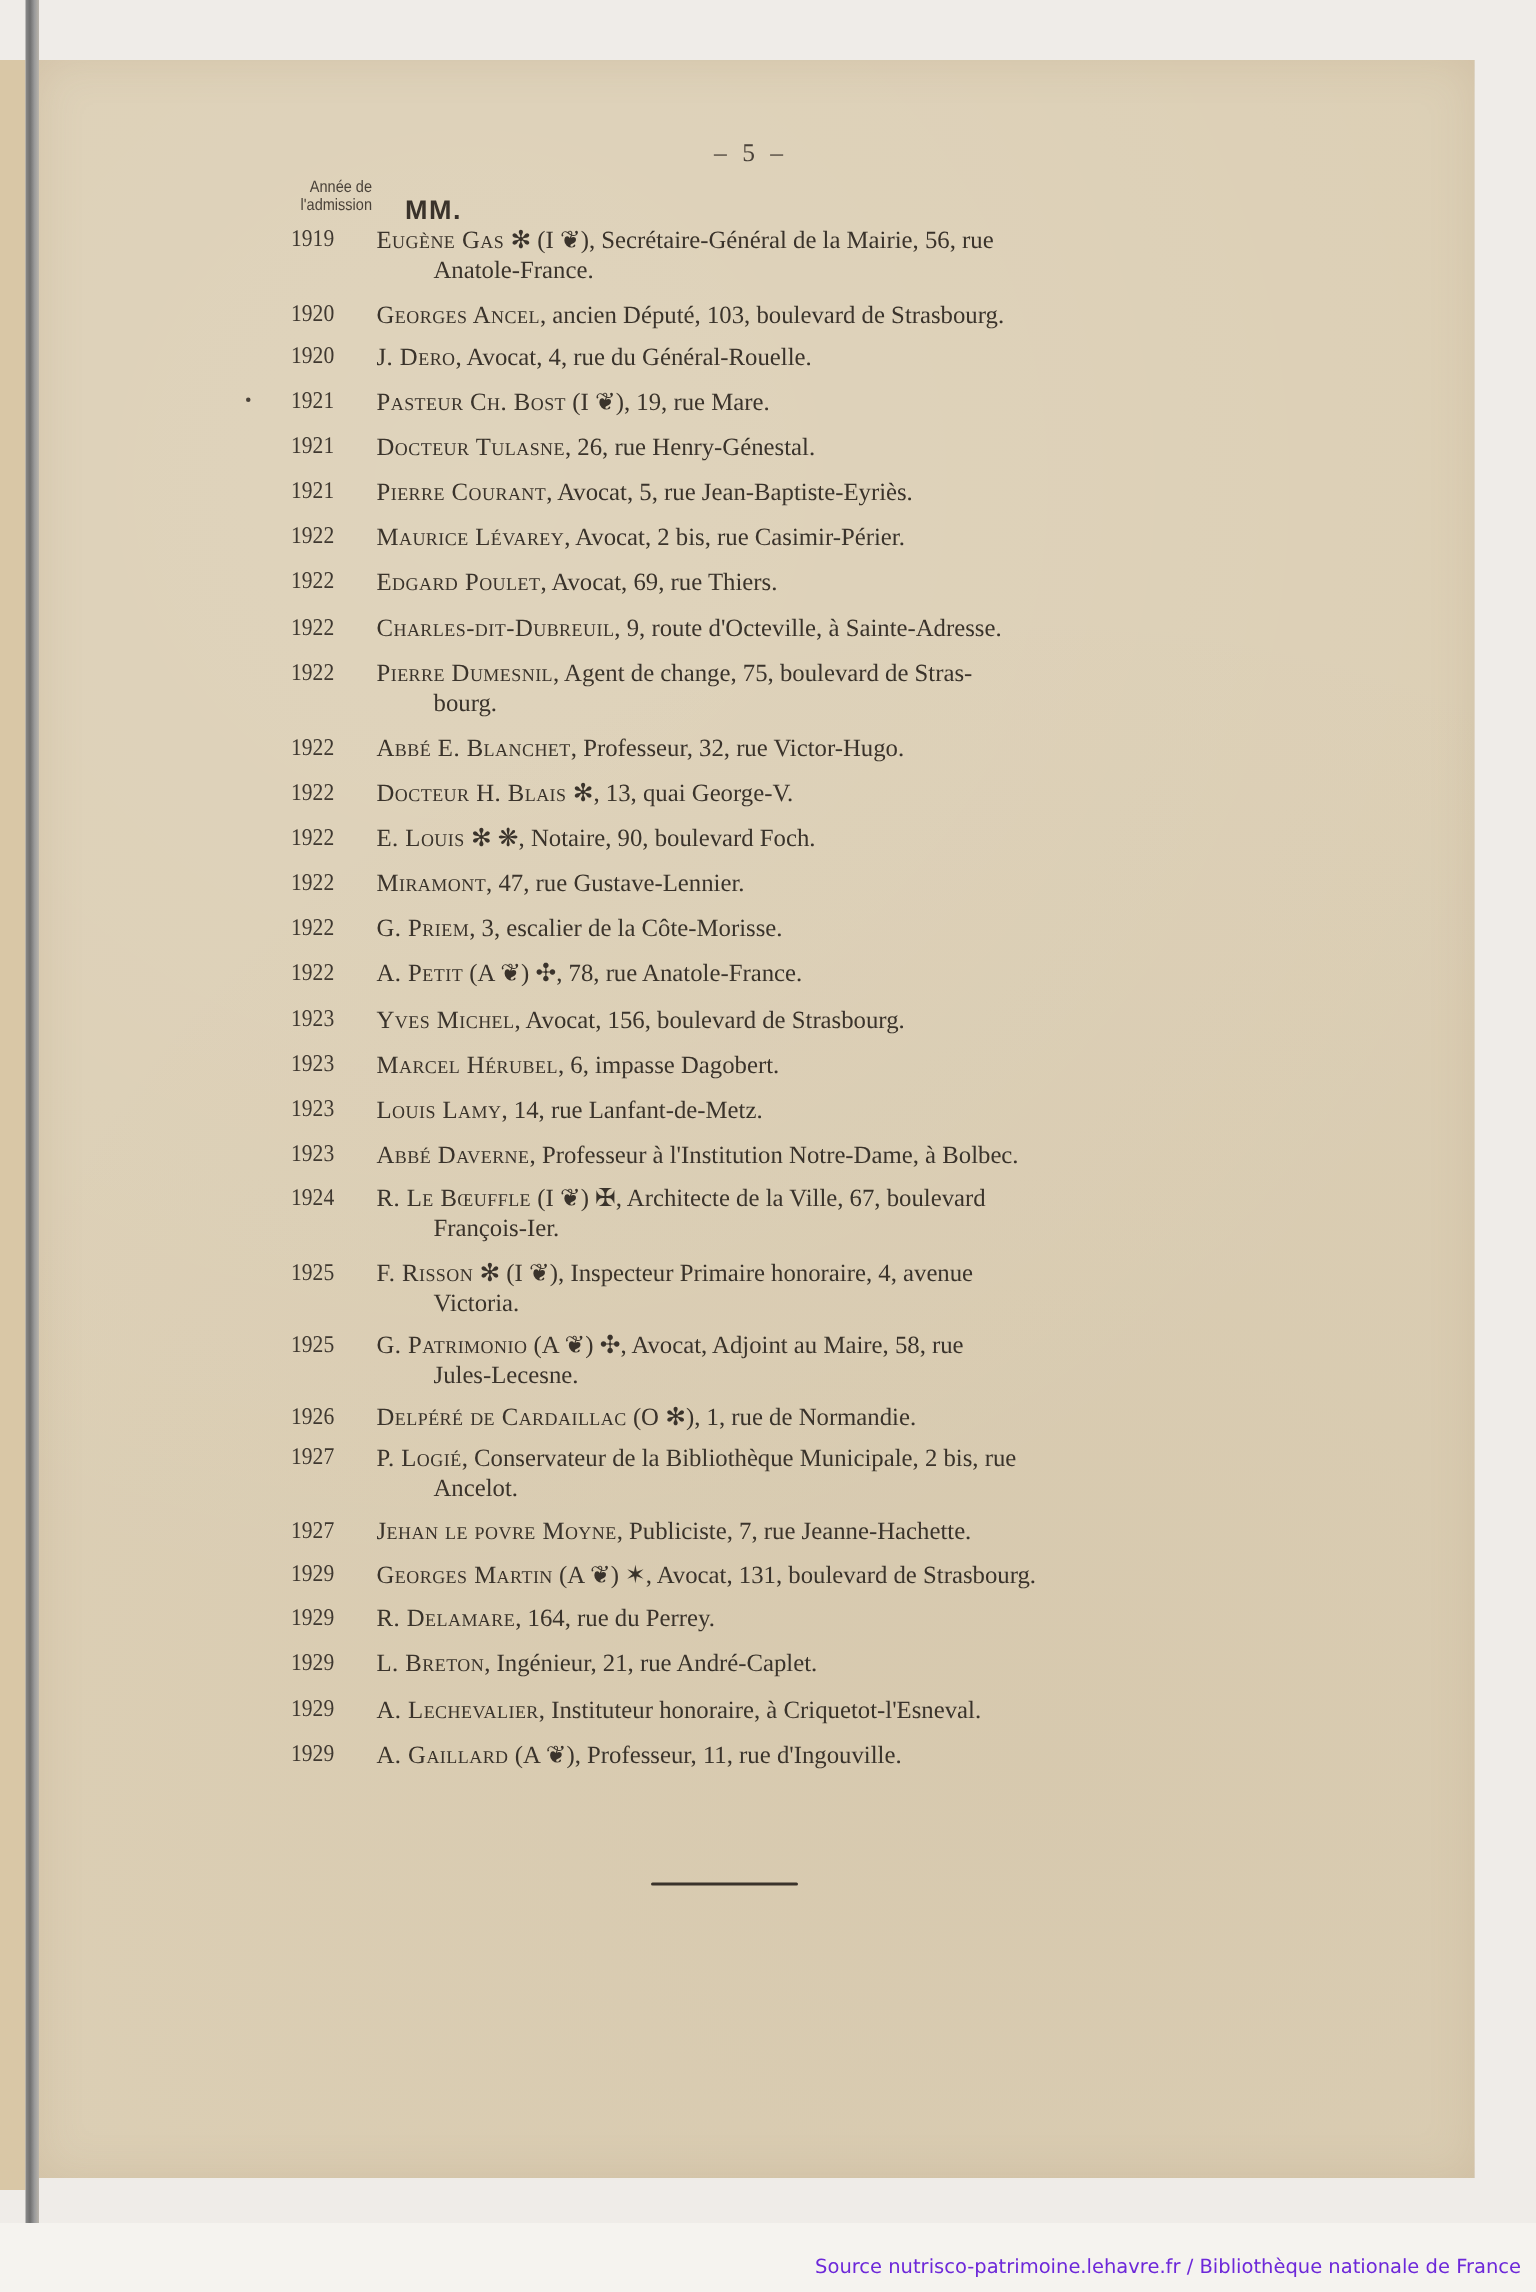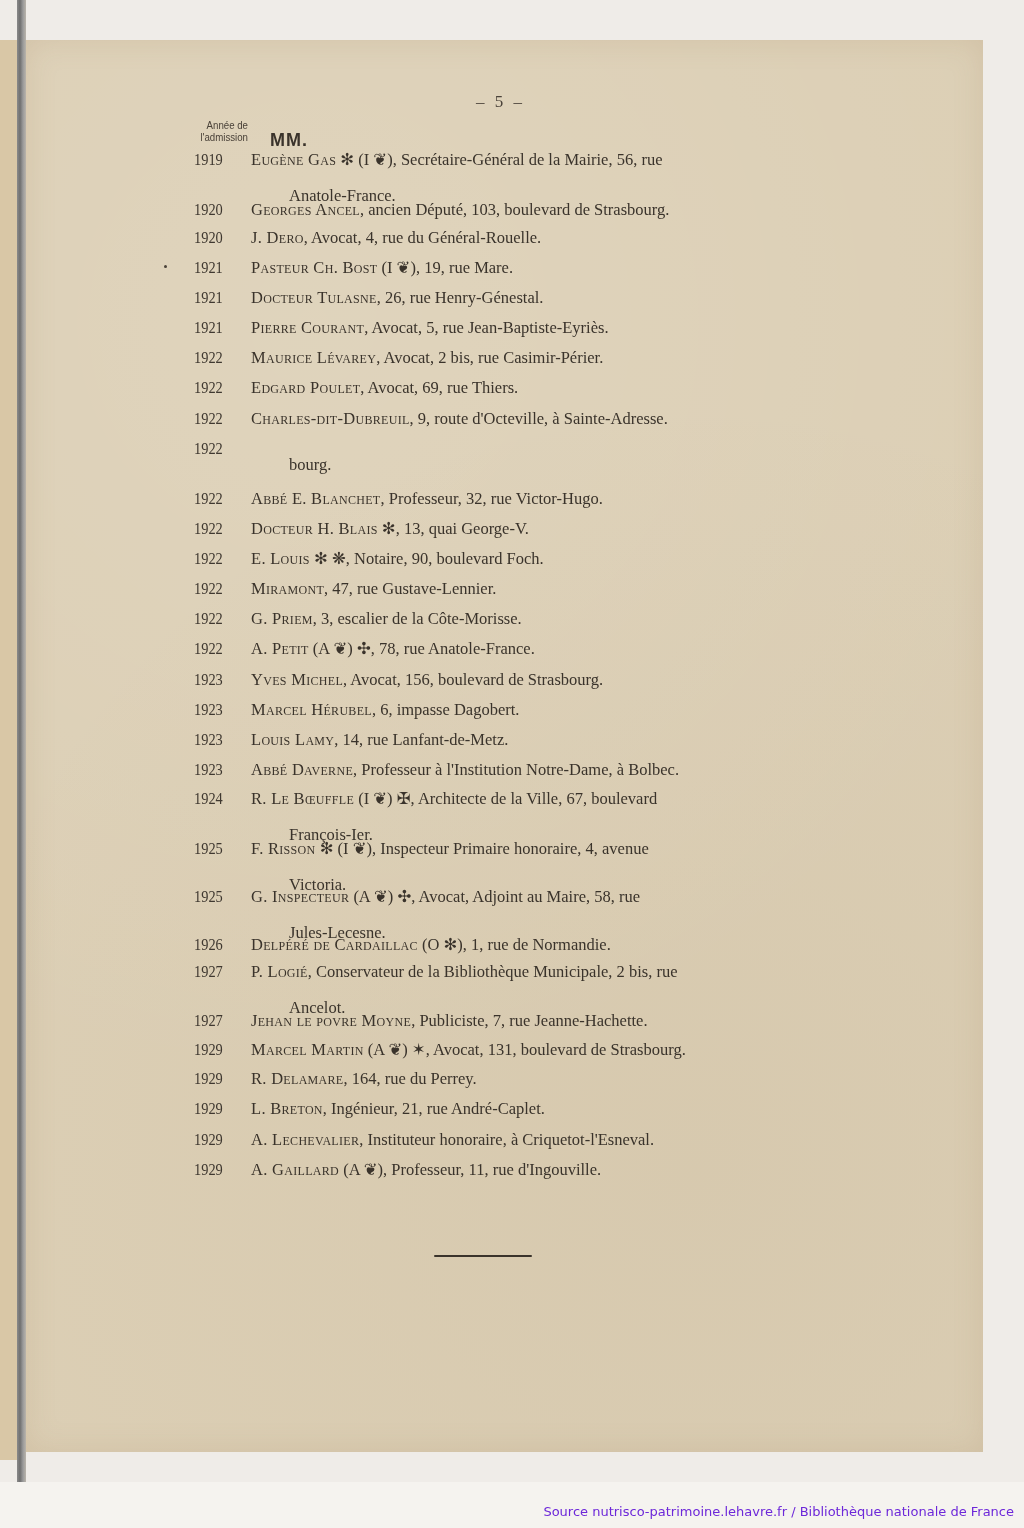--- a/index.html
+++ b/index.html
@@ -97,21 +97,20 @@
     width: 540px;
     font-family: "Liberation Serif", serif;
     font-size: 16.5px;
     line-height: 20px;
     color: #3a332b;
     white-space: nowrap;
   }
   .text .line2 {
     display: block;
     padding-left: 38px;
-    margin-top: 16px;
   }
   .sc {
     font-variant: small-caps;
     letter-spacing: 0.3px;
   }
   .rule {
     position: absolute;
     left: 408px; top: 1215px;
     width: 98px; height: 2px;
     background: #3a332b;
@@ -183,21 +182,21 @@
       <div class="entry" style="top: 338px;">
         <span class="year">1922</span>
         <span class="text"><span class="line1"><span class="sc">Edgard Poulet</span>, Avocat, 69, rue Thiers.</span></span>
       </div>
       <div class="entry" style="top: 369px;">
         <span class="year">1922</span>
         <span class="text"><span class="line1"><span class="sc">Charles-dit-Dubreuil</span>, 9, route d'Octeville, à Sainte-Adresse.</span></span>
       </div>
       <div class="entry" style="top: 399px;">
         <span class="year">1922</span>
-        <span class="text"><span class="line2">bourg.</span></span>
+        <span class="text"><span class="line1"><span class="sc">Pierre Dumesnil</span>, Agent de change, 75, boulevard de Stras-</span><span class="line2">bourg.</span></span>
       </div>
       <div class="entry" style="top: 449px;">
         <span class="year">1922</span>
         <span class="text"><span class="line1"><span class="sc">Abbé E. Blanchet</span>, Professeur, 32, rue Victor-Hugo.</span></span>
       </div>
       <div class="entry" style="top: 479px;">
         <span class="year">1922</span>
         <span class="text"><span class="line1"><span class="sc">Docteur H. Blais</span> ✻, 13, quai George-V.</span></span>
       </div>
       <div class="entry" style="top: 509px;">
@@ -235,37 +234,37 @@
       <div class="entry" style="top: 749px;">
         <span class="year">1924</span>
         <span class="text"><span class="line1"><span class="sc">R. Le Bœuffle</span> (I ❦) ✠, Architecte de la Ville, 67, boulevard</span><span class="line2">François-Ier.</span></span>
       </div>
       <div class="entry" style="top: 799px;">
         <span class="year">1925</span>
         <span class="text"><span class="line1"><span class="sc">F. Risson</span> ✻ (I ❦), Inspecteur Primaire honoraire, 4, avenue</span><span class="line2">Victoria.</span></span>
       </div>
       <div class="entry" style="top: 847px;">
         <span class="year">1925</span>
-        <span class="text"><span class="line1"><span class="sc">G. Inspecteur</span> (A ❦) ✣, Avocat, Adjoint au Maire, 58, rue</span><span class="line2">Jules-Lecesne.</span></span>
+        <span class="text"><span class="line1"><span class="sc">G. Patrimonio</span> (A ❦) ✣, Avocat, Adjoint au Maire, 58, rue</span><span class="line2">Jules-Lecesne.</span></span>
       </div>
       <div class="entry" style="top: 895px;">
         <span class="year">1926</span>
         <span class="text"><span class="line1"><span class="sc">Delpéré de Cardaillac</span> (O ✻), 1, rue de Normandie.</span></span>
       </div>
       <div class="entry" style="top: 922px;">
         <span class="year">1927</span>
         <span class="text"><span class="line1"><span class="sc">P. Logié</span>, Conservateur de la Bibliothèque Municipale, 2 bis, rue</span><span class="line2">Ancelot.</span></span>
       </div>
       <div class="entry" style="top: 971px;">
         <span class="year">1927</span>
         <span class="text"><span class="line1"><span class="sc">Jehan le povre Moyne</span>, Publiciste, 7, rue Jeanne-Hachette.</span></span>
       </div>
       <div class="entry" style="top: 1000px;">
         <span class="year">1929</span>
-        <span class="text"><span class="line1"><span class="sc">Marcel Martin</span> (A ❦) ✶, Avocat, 131, boulevard de Strasbourg.</span></span>
+        <span class="text"><span class="line1"><span class="sc">Georges Martin</span> (A ❦) ✶, Avocat, 131, boulevard de Strasbourg.</span></span>
       </div>
       <div class="entry" style="top: 1029px;">
         <span class="year">1929</span>
         <span class="text"><span class="line1"><span class="sc">R. Delamare</span>, 164, rue du Perrey.</span></span>
       </div>
       <div class="entry" style="top: 1059px;">
         <span class="year">1929</span>
         <span class="text"><span class="line1"><span class="sc">L. Breton</span>, Ingénieur, 21, rue André-Caplet.</span></span>
       </div>
       <div class="entry" style="top: 1090px;">

